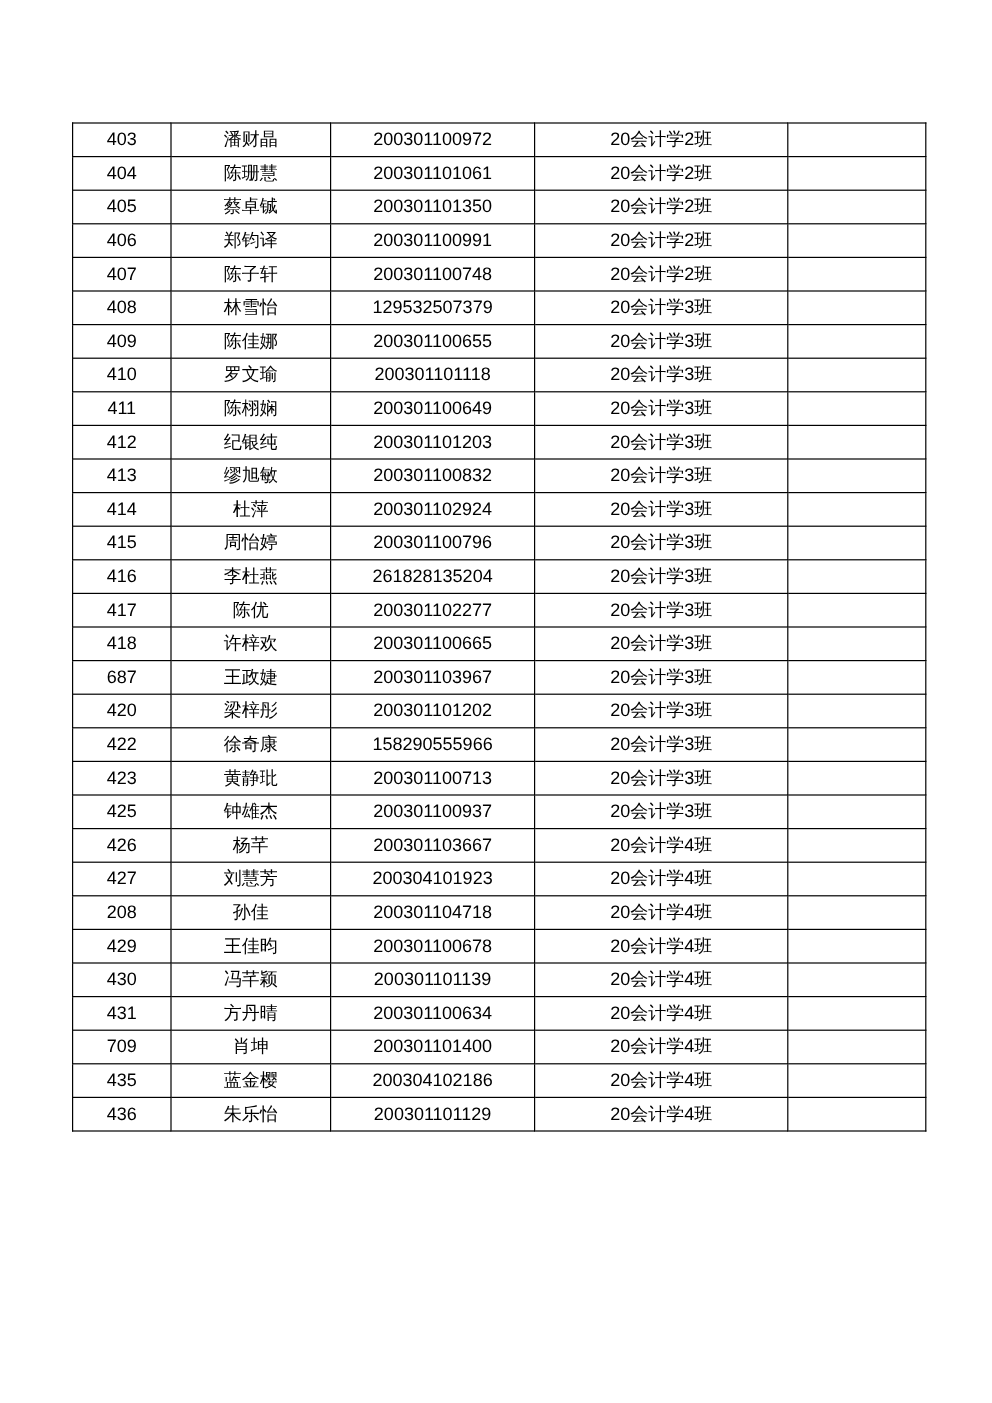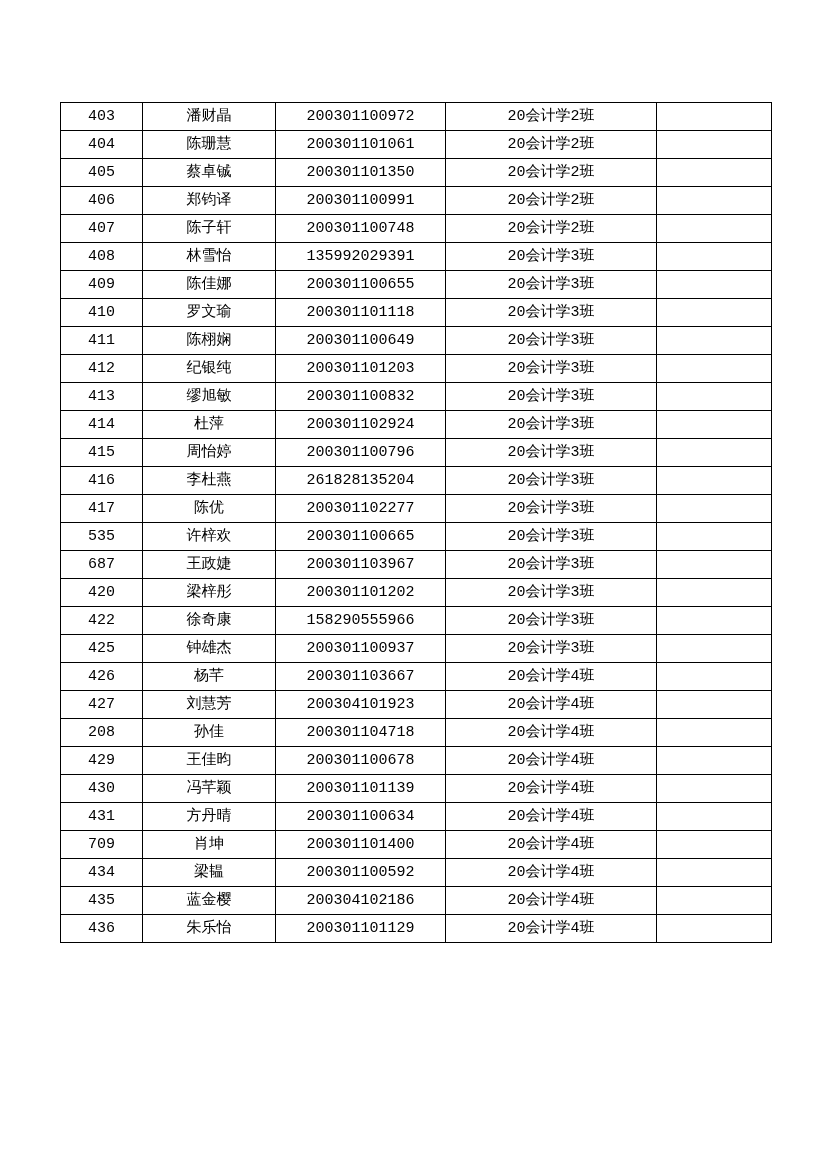--- a/index.html
+++ b/index.html
@@ -3,21 +3,21 @@
 <meta charset="utf-8">
 <style>
   * { margin: 0; padding: 0; box-sizing: border-box; }
   html, body { background: #888; }
   .page {
     position: relative;
     width: 827px;
     height: 1169px;
     margin: 0 auto;
     background: #ffffff;
-    font-family: Liberation Mono, monospace;
+    font-family: Liberation Sans, sans-serif;
     color: #000000;
     overflow: hidden;
   }
   table.roster {
     position: absolute;
     left: 60px;
     top: 102px;
     width: 711px;
     border-collapse: collapse;
     table-layout: fixed;
@@ -83,21 +83,21 @@
         <tr>
           <td>407</td>
           <td>陈子轩</td>
           <td>200301100748</td>
           <td>20会计学2班</td>
           <td></td>
         </tr>
         <tr>
           <td>408</td>
           <td>林雪怡</td>
-          <td>135992029391</td>
+          <td>129532507379</td>
           <td>20会计学3班</td>
           <td></td>
         </tr>
         <tr>
           <td>409</td>
           <td>陈佳娜</td>
           <td>200301100655</td>
           <td>20会计学3班</td>
           <td></td>
         </tr>
@@ -151,21 +151,21 @@
           <td></td>
         </tr>
         <tr>
           <td>417</td>
           <td>陈优</td>
           <td>200301102277</td>
           <td>20会计学3班</td>
           <td></td>
         </tr>
         <tr>
-          <td>535</td>
+          <td>418</td>
           <td>许梓欢</td>
           <td>200301100665</td>
           <td>20会计学3班</td>
           <td></td>
         </tr>
         <tr>
           <td>687</td>
           <td>王政婕</td>
           <td>200301103967</td>
           <td>20会计学3班</td>
@@ -179,20 +179,27 @@
           <td></td>
         </tr>
         <tr>
           <td>422</td>
           <td>徐奇康</td>
           <td>158290555966</td>
           <td>20会计学3班</td>
           <td></td>
         </tr>
         <tr>
+          <td>423</td>
+          <td>黄静玭</td>
+          <td>200301100713</td>
+          <td>20会计学3班</td>
+          <td></td>
+        </tr>
+        <tr>
           <td>425</td>
           <td>钟雄杰</td>
           <td>200301100937</td>
           <td>20会计学3班</td>
           <td></td>
         </tr>
         <tr>
           <td>426</td>
           <td>杨芊</td>
           <td>200301103667</td>
@@ -231,27 +238,20 @@
           <td>431</td>
           <td>方丹晴</td>
           <td>200301100634</td>
           <td>20会计学4班</td>
           <td></td>
         </tr>
         <tr>
           <td>709</td>
           <td>肖坤</td>
           <td>200301101400</td>
-          <td>20会计学4班</td>
-          <td></td>
-        </tr>
-        <tr>
-          <td>434</td>
-          <td>梁韫</td>
-          <td>200301100592</td>
           <td>20会计学4班</td>
           <td></td>
         </tr>
         <tr>
           <td>435</td>
           <td>蓝金樱</td>
           <td>200304102186</td>
           <td>20会计学4班</td>
           <td></td>
         </tr>

